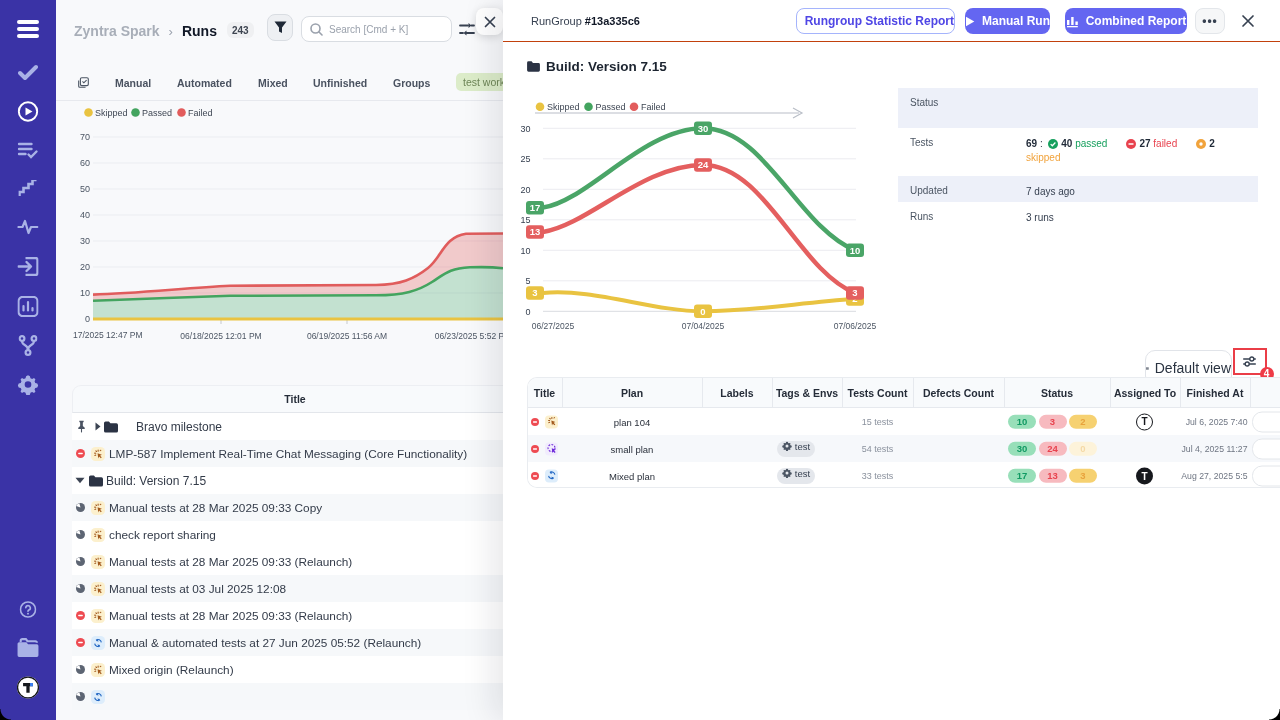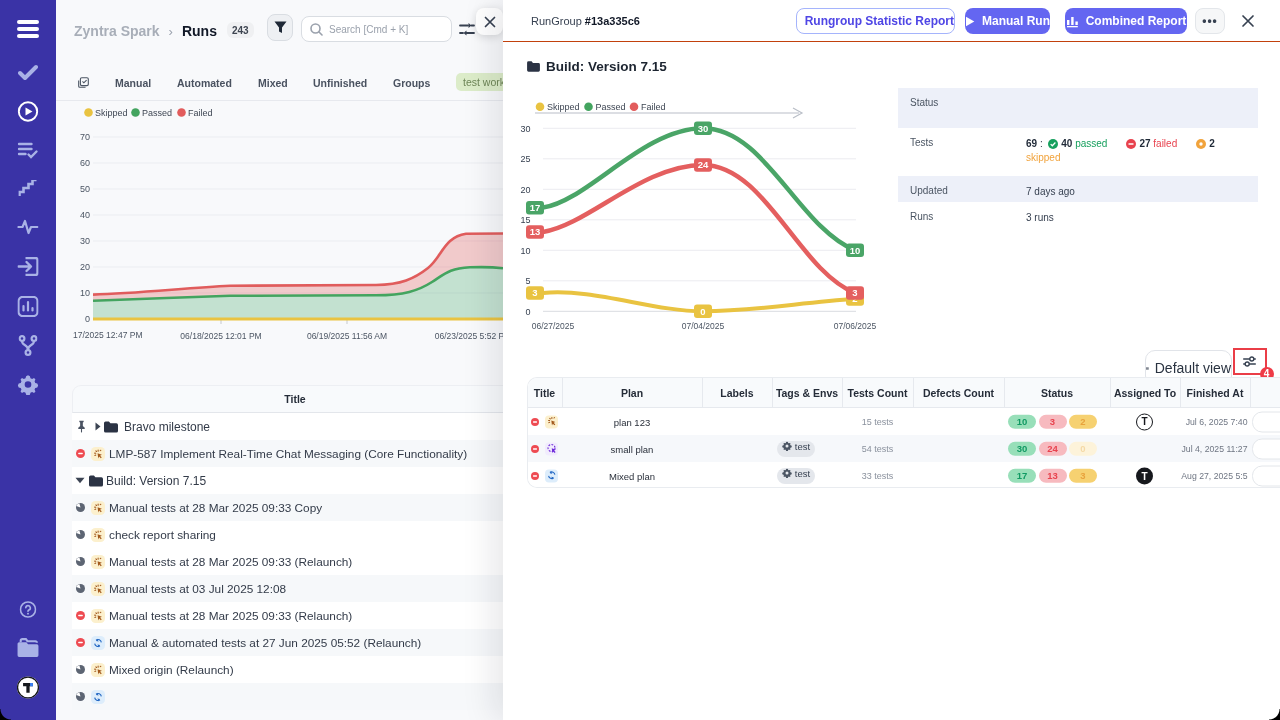--- a/index.html
+++ b/index.html
@@ -305,21 +305,21 @@
     <div class="trow">
         <svg class="st" style="margin-left:5px" width="9" height="13">
           <use href="#i-pin"></use>
         </svg>
         <svg style="margin-left:9px;flex:none" width="6" height="9">
           <use href="#i-caret-r"></use>
         </svg>
         <svg style="margin-left:3px;flex:none" width="14" height="12">
           <use href="#i-folder"></use>
         </svg>
-        <span style="margin-left:6px;font-size:12px">Bravo milestone</span>
+        <span style="margin-left:18px;font-size:12px">Bravo milestone</span>
       </div>
     <div class="trow alt">
         <svg class="st" width="9" height="9" viewBox="0 0 11 11">
           <use href="#i-minus"></use>
         </svg>
         <span class="oy">
           <svg width="10" height="10" viewBox="0 0 16 16">
             <use href="#i-click"></use>
           </svg>
         </span>
@@ -594,21 +594,21 @@
     </div>
     <div class="prow" style="top:30px;">
       <svg class="pmin" width="8" height="8" viewBox="0 0 11 11">
           <use href="#i-minus"></use>
         </svg>
       <span class="porg oy">
           <svg width="9.5" height="9.5" viewBox="0 0 16 16">
             <use href="#i-click"></use>
           </svg>
         </span>
-      <span class="pname">plan 123</span>
+      <span class="pname">plan 104</span>
       <span class="ptc">15 tests</span>
       <span class="pill pg" style="left:480px">10</span>
         <span class="pill pr" style="left:510.5px">3</span>
         <span class="pill py" style="left:541px">2</span>
       <span class="avatar out"></span>
       <span class="pdate">Jul 6, 2025 7:40</span>
       <span class="cutpill"></span>
     </div>
     <div class="prow alt2" style="top:57px;">
       <svg class="pmin" width="8" height="8" viewBox="0 0 11 11">

